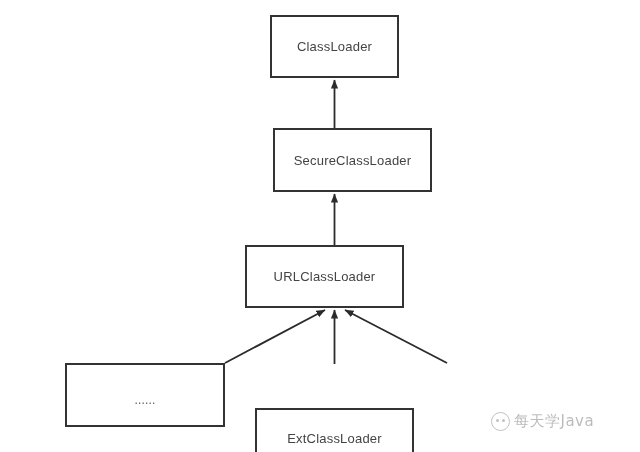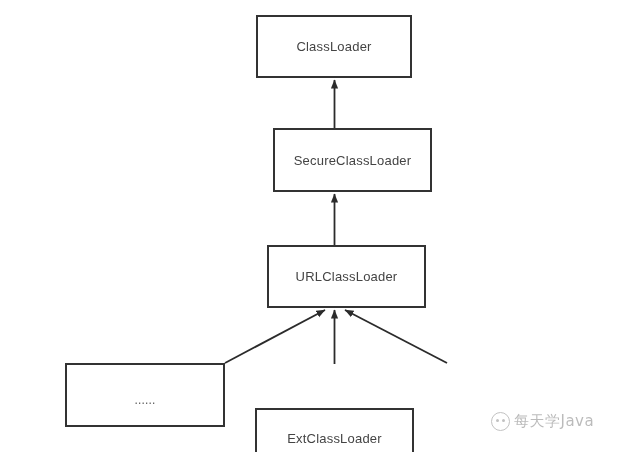--- a/index.html
+++ b/index.html
@@ -102,29 +102,29 @@
 
     <line x1="334.5" y1="245" x2="334.5" y2="194" stroke="#2b2b2b" stroke-width="1.8" marker-end="url(#uml-arrow)"></line>
 
     <line x1="225" y1="363" x2="325" y2="310" stroke="#2b2b2b" stroke-width="1.8" marker-end="url(#uml-arrow)"></line>
 
     <line x1="334.5" y1="364" x2="334.5" y2="310" stroke="#2b2b2b" stroke-width="1.8" marker-end="url(#uml-arrow)"></line>
 
     <line x1="447" y1="363" x2="345" y2="310" stroke="#2b2b2b" stroke-width="1.8" marker-end="url(#uml-arrow)"></line>
   </svg>
 
-  <div class="node" style="left:256px; top:15px; width:156px; height:63px;">
+  <div class="node" style="left:270px; top:15px; width:129px; height:63px;">
     <span class="node-label">ClassLoader</span>
   </div>
 
   <div class="node" style="left:255px; top:128px; width:159px; height:64px;margin-left:18px;">
     <span class="node-label">SecureClassLoader</span>
   </div>
 
-  <div class="node" style="left:267px; top:245px; width:159px; height:63px;">
+  <div class="node" style="left:245px; top:245px; width:159px; height:63px;">
     <span class="node-label">URLClassLoader</span>
   </div>
 
   <div class="node" style="left:65px; top:363px; width:160px; height:64px;">
     <span class="node-label ellipsis">......</span>
   </div>
 
   <div class="node" style="left:255px; top:364px; width:159px; height:60px;margin-top:44px;">
     <span class="node-label">ExtClassLoader</span>
   </div>

